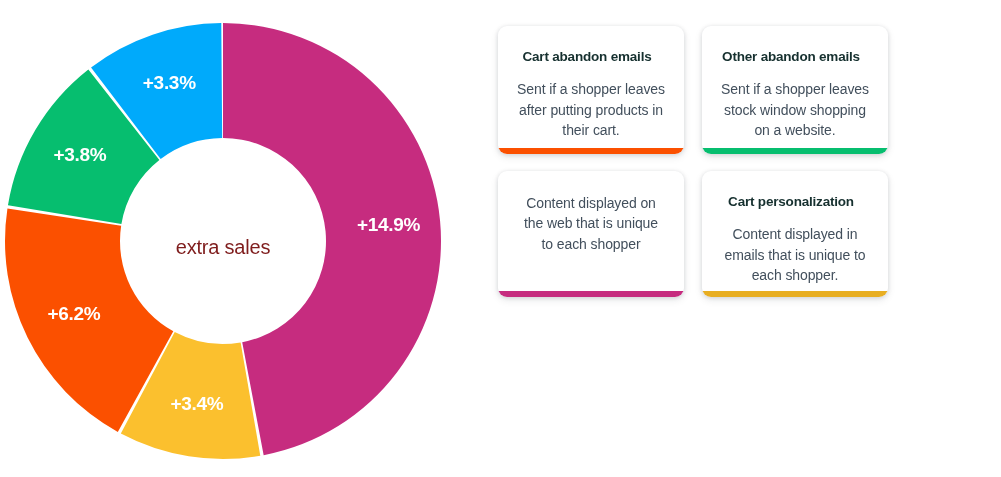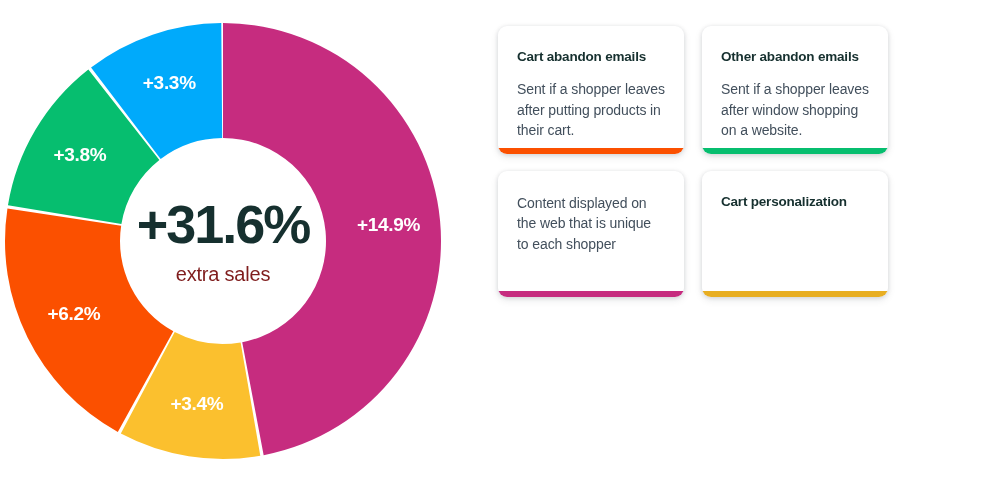--- a/index.html
+++ b/index.html
@@ -57,21 +57,21 @@
     font-weight: normal;
     color: #7f1d1d;
     margin-top: 12px;
     letter-spacing: -0.2px;
   }
 
   
   #cards-area {
     position: absolute;
     left: 498px; top: 26px;
-    width: 400px; height: 435px;
+    width: 400px; height: 435px; text-align: center;
   }
   .card-row {
     display: flex;
     gap: 18px;
     margin-bottom: 17px;
   }
   .card {
     position: relative;
     width: 186px;
     background: #ffffff;
@@ -137,47 +137,47 @@
       <g id="donut-labels">
           <text x="388.5788672449779" y="226.07682266171219" class="slice-label">+14.9%</text>
           <text x="196.8494857956248" y="405.18042851340954" class="slice-label">+3.4%</text>
           <text x="73.959130948753" y="314.66058547451985" class="slice-label">+6.2%</text>
           <text x="79.97554446913472" y="156.24701999280768" class="slice-label">+3.8%</text>
           <text x="169.28600824347177" y="83.66637489214324" class="slice-label">+3.3%</text>
         </g>
     </svg>
 
     <div id="center-stack">
-      <div id="center-value">+31.6%</div>
       <div id="center-caption">extra sales</div>
     </div>
   </div>
 
   <div id="cards-area">
 
     <div class="card-row">
       <div class="card card-h1">
         <p class="card-title">Cart abandon emails</p>
         <p class="card-desc">Sent if a shopper leaves after putting products in their cart.</p>
         <div class="card-accent" style="background: rgb(251, 80, 0);"></div>
       </div>
       <div class="card card-h1">
         <p class="card-title">Other abandon emails</p>
-        <p class="card-desc">Sent if a shopper leaves after window shopping on a website.</p>
+        <p class="card-desc">Sent if a shopper leaves stock window shopping on a website.</p>
         <div class="card-accent" style="background: rgb(6, 190, 111);"></div>
       </div>
     </div>
 
     <div class="card-row">
       <div class="card card-h2">
         <p class="card-desc">Content displayed on the web that is unique to each shopper</p>
         <div class="card-accent" style="background: rgb(198, 44, 127);"></div>
       </div>
       <div class="card card-h2">
         <p class="card-title">Cart personalization</p>
+        <p class="card-desc">Content displayed in emails that is unique to each shopper.</p>
         <div class="card-accent" style="background: rgb(232, 174, 34);"></div>
       </div>
     </div>
 
     <div class="card-row">
       <div class="card blank card-h3"></div>
     </div>
 
   </div>
 </div>

